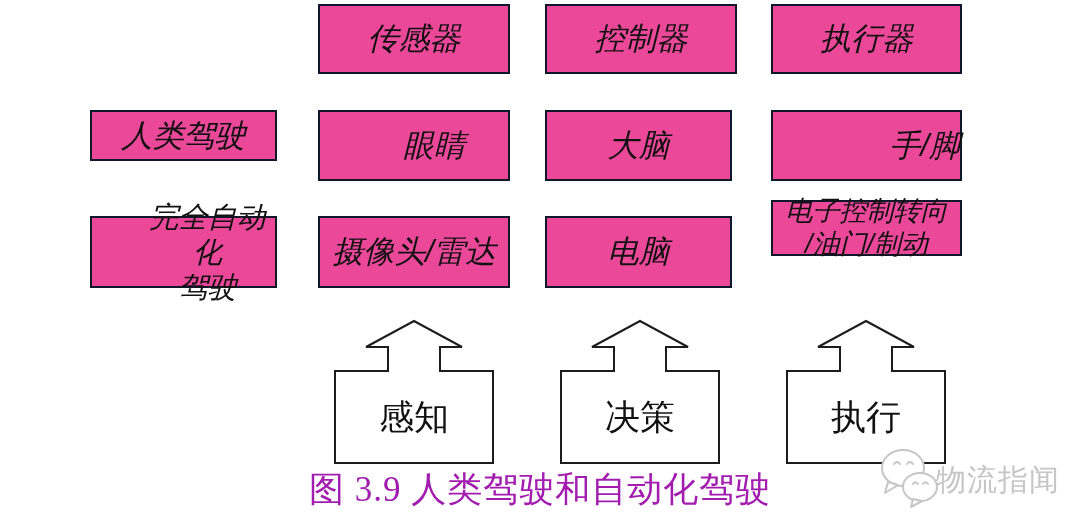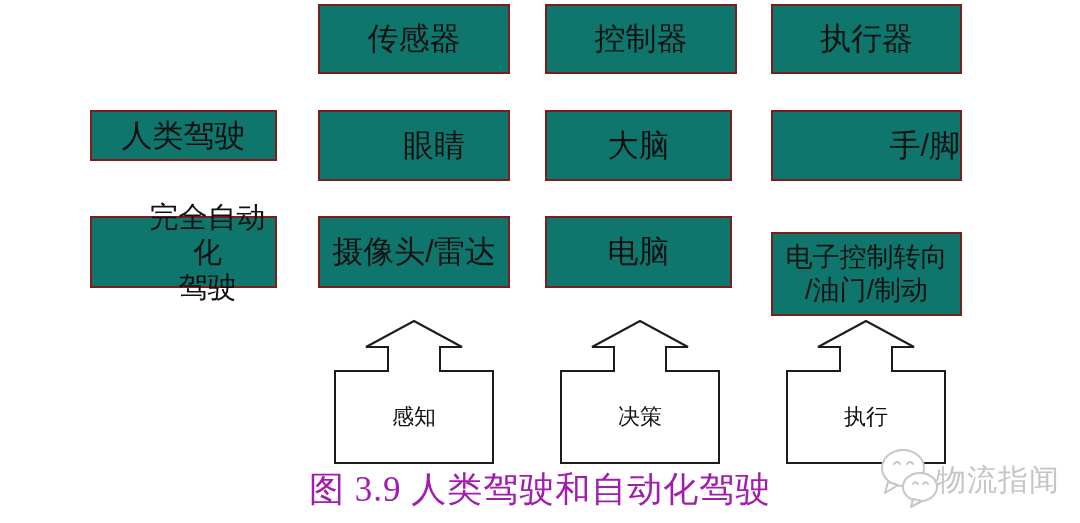--- a/index.html
+++ b/index.html
@@ -7,58 +7,59 @@
     position: relative;
     width: 1080px;
     height: 523px;
     background: #ffffff;
     overflow: hidden;
     font-family: "Liberation Sans", sans-serif;
     color: #111111;
   }
   .box {
     position: absolute;
-    border: 2px solid #7f1d1d;
-    background: #0f766e;
+    border: 2px solid #0f172a;
+    background: #ec4899;
     display: flex;
     align-items: center;
     justify-content: center;
     text-align: center;
     font-size: 31px;
     line-height: 36px;
     white-space: pre-line;
     box-sizing: border-box;
+    font-style: italic;
   }
   
   #b-sensor     { left: 318px; top: 4px;   width: 192px; height: 70px; }
   #b-controller { left: 545px; top: 4px;   width: 192px; height: 70px; }
   #b-actuator   { left: 771px; top: 4px;   width: 191px; height: 70px; }
   
   #b-human      { left: 90px;  top: 110px; width: 187px; height: 51px; }
   #b-eyes       { left: 318px; top: 110px; width: 192px; height: 71px; padding-left: 40px; }
   #b-brain      { left: 545px; top: 110px; width: 187px; height: 71px; }
   #b-hands      { left: 771px; top: 110px; width: 191px; height: 71px; justify-content: flex-end; }
   
   #b-auto       { left: 90px;  top: 216px; width: 187px; height: 72px; font-size: 29px; line-height: 35px; padding-left: 48px; }
   #b-camera     { left: 318px; top: 216px; width: 192px; height: 72px; }
   #b-computer   { left: 545px; top: 216px; width: 187px; height: 72px; }
-  #b-econtrol   { left: 771px; top: 232px; width: 191px; height: 84px; font-size: 27px; line-height: 33px; }
+  #b-econtrol   { left: 771px; top: 200px; width: 191px; height: 56px; font-size: 27px; line-height: 33px; }
 
   
   .stage { position: absolute; width: 160px; height: 146px; top: 319px; }
   #stage-perception { left: 334px; }
   #stage-decision   { left: 560px; }
   #stage-execution  { left: 786px; }
   .stage svg { position: absolute; left: 0; top: 0; }
   .stage .stage-label {
     position: absolute;
     left: 0; top: 52px;
     width: 100%; height: 92px;
     display: flex; align-items: center; justify-content: center;
-    font-size: 22px;
+    font-size: 35px;
   }
 
   
   #caption {
     position: absolute;
     left: 0; top: 466px;
     width: 1080px;
     text-align: center;
     font-family: "Liberation Serif", serif;
     font-size: 35px;

